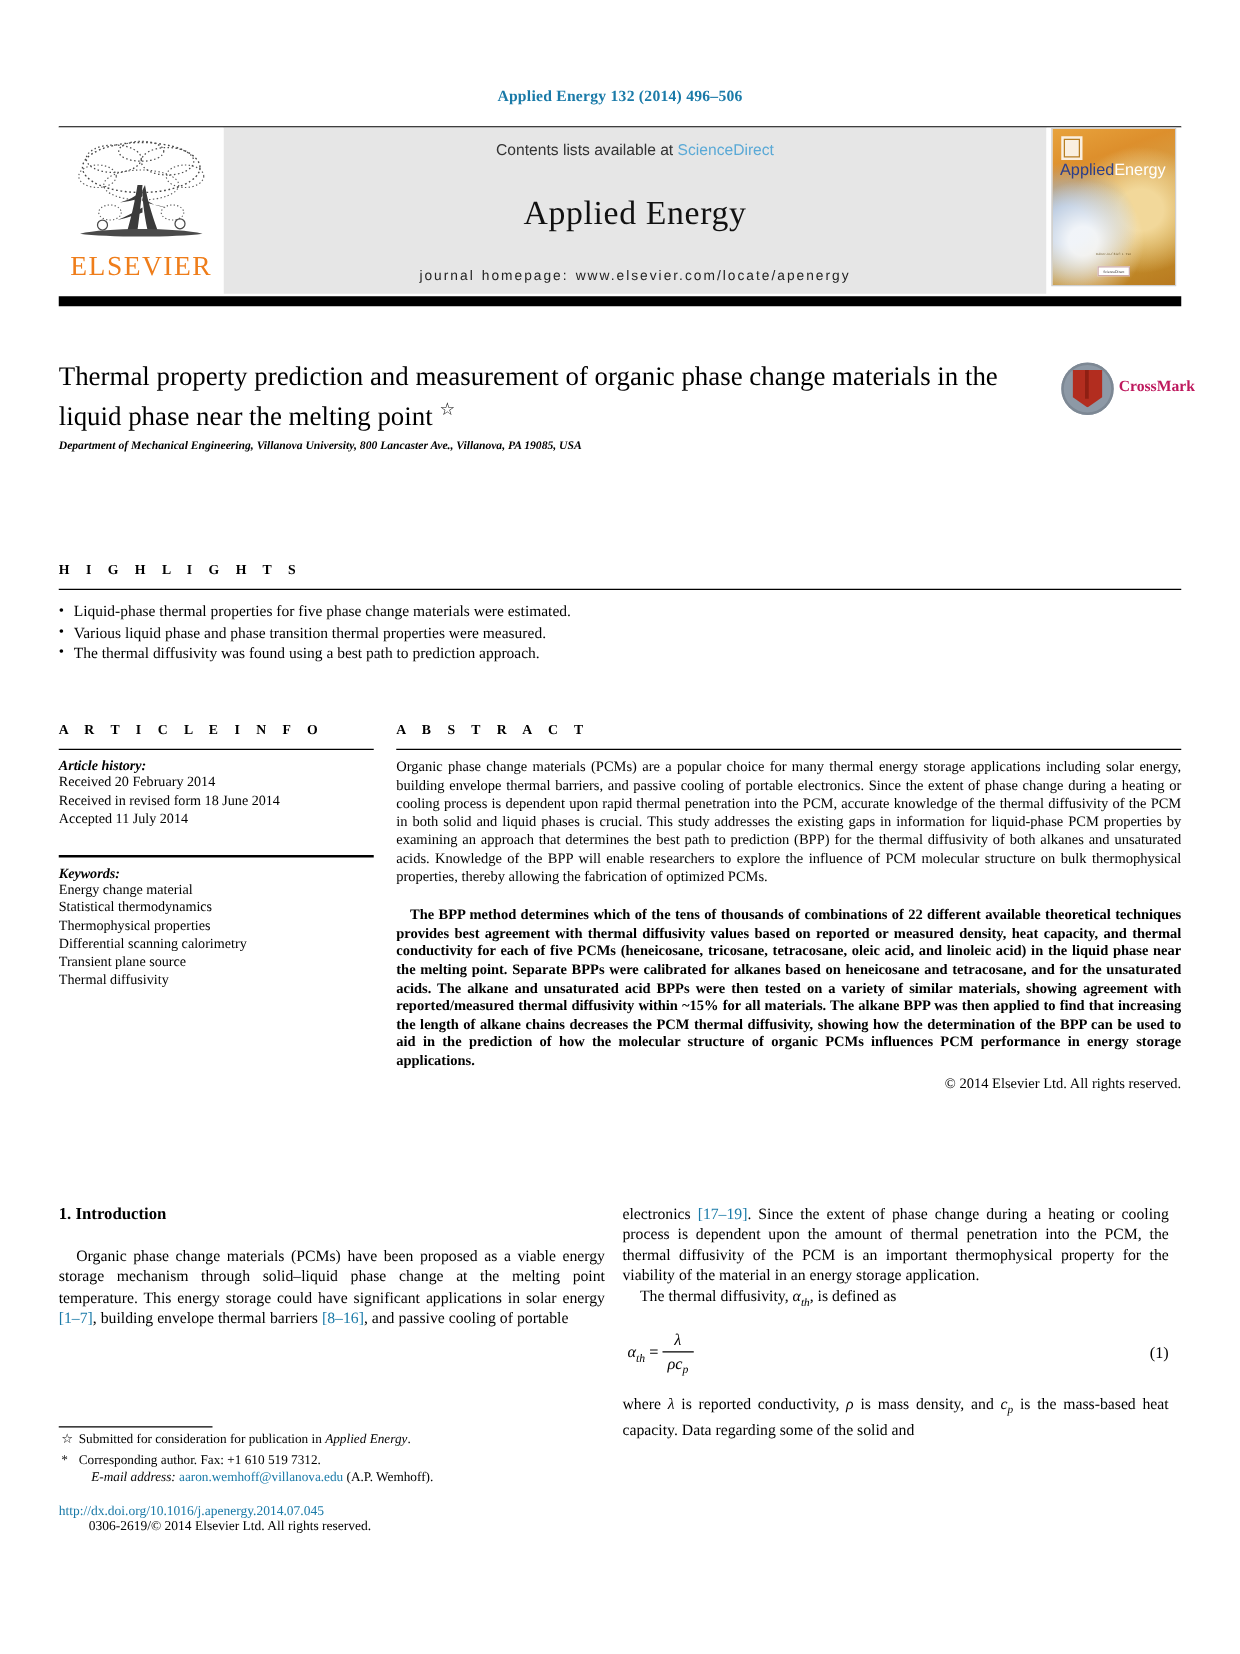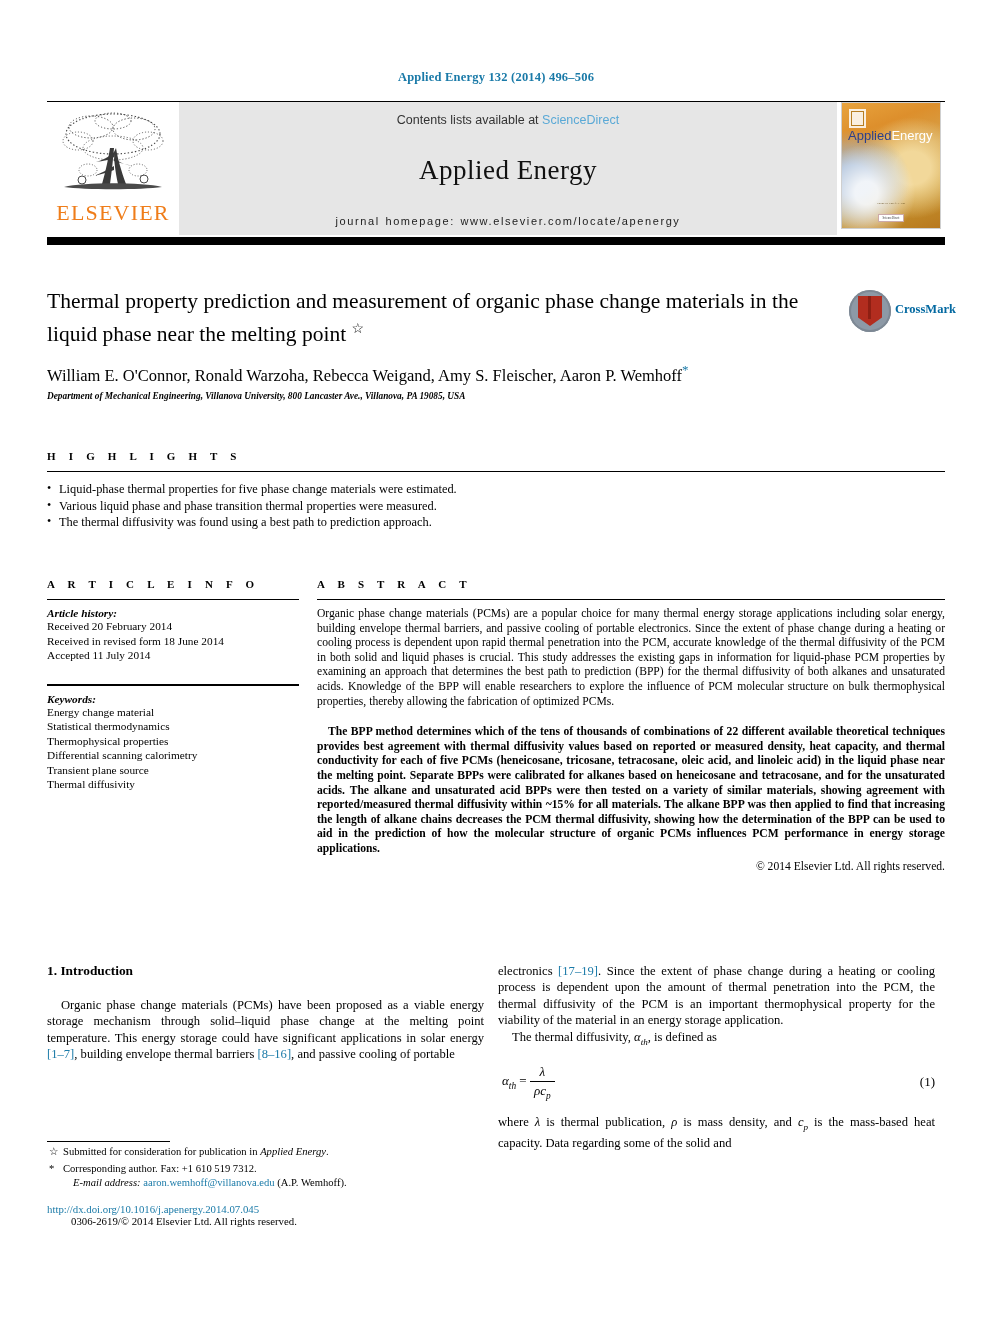--- a/index.html
+++ b/index.html
@@ -113,21 +113,21 @@
   }
   .cm-shield {
     position:absolute; left:9px; top:8px; width:24px; height:30px; background:#b22d1f;
     clip-path: polygon(0 0, 100% 0, 100% 72%, 50% 100%, 0 72%);
   }
   .cm-shield::after{
     content:""; position:absolute; left:10px; top:0; width:3px; height:78%; background:#8e1f13;
   }
   .cm-text {
     position:absolute; left:46px; top:14px;
-    font-family:"Liberation Serif", serif; font-weight:bold; font-size:12.5px; color:#0369a1;
+    font-family:"Liberation Serif", serif; font-weight:bold; font-size:12.5px; color:#be185d;
   }
 
   
   .sechead {
     font-family:"Liberation Serif", serif; font-weight:bold;
     font-size:11px; letter-spacing:5.2px; color:#000;
   }
   .rule-thin { height:1px; background:#000; width:100%; }
   .rule-med  { height:2px; background:#000; width:100%; }
 
@@ -257,21 +257,20 @@
     <div class="hdr-rule-bottom"></div>
   </div>
 
   <div class="title-block">
     <div class="crossmark">
       <div class="cm-circle"></div>
       <div class="cm-shield"></div>
       <div class="cm-text">CrossMark</div>
     </div>
     <div class="art-title"><span>Thermal property prediction and measurement of organic phase change materials in the liquid phase near the melting point</span> <span class="dagger">☆</span></div>
-    <div class="authors"><span>William E. O'Connor, Ronald Warzoha, Rebecca Weigand, Amy S. Fleischer, Aaron P. Wemhoff</span><span class="star">*</span></div>
     <div class="affil">Department of Mechanical Engineering, Villanova University, 800 Lancaster Ave., Villanova, PA 19085, USA</div>
   </div>
 
   <div class="highlights">
     <div class="sechead">H I G H L I G H T S</div>
     <div class="rule-thin hl-rule"></div>
     <div class="hl-list">
       <div class="hl-item">Liquid-phase thermal properties for five phase change materials were estimated.</div>
       <div class="hl-item">Various liquid phase and phase transition thermal properties were measured.</div>
       <div class="hl-item">The thermal diffusivity was found using a best path to prediction approach.</div>
@@ -323,21 +322,21 @@
           <span class="ital">α</span><span class="sub">th</span>
           <span>=</span>
           <span class="frac">
             <span class="num">λ</span>
             <span class="den"><span>ρ</span><span>c</span><span class="sub">p</span></span>
           </span>
         </div>
         <div class="eq-num">(1)</div>
       </div>
 
-      <div class="bp" style="margin-top:14px;"><span>where </span><span class="ital">λ</span><span> is thermal publication, </span><span class="ital">ρ</span><span> is mass density, and </span><span class="ital">c</span><span class="sub">p</span><span> is the mass-based heat capacity. Data regarding some of the solid and</span></div>
+      <div class="bp" style="margin-top:14px;"><span>where </span><span class="ital">λ</span><span> is reported conductivity, </span><span class="ital">ρ</span><span> is mass density, and </span><span class="ital">c</span><span class="sub">p</span><span> is the mass-based heat capacity. Data regarding some of the solid and</span></div>
     </div>
 
   </div>
 
   <div class="footnotes">
     <div class="fn-rule"></div>
     <div class="fn-line"><span class="fn-mark">☆</span><span>Submitted for consideration for publication in </span><span class="ital">Applied Energy</span><span>.</span></div>
     <div class="fn-line"><span class="fn-mark">*</span><span>Corresponding author. Fax: +1 610 519 7312.</span></div>
     <div class="fn-sub"><span>E-mail address:</span> <span class="mail">aaron.wemhoff@villanova.edu</span> <span class="plain">(A.P. Wemhoff).</span></div>
     <div class="doi">http://dx.doi.org/10.1016/j.apenergy.2014.07.045</div>

